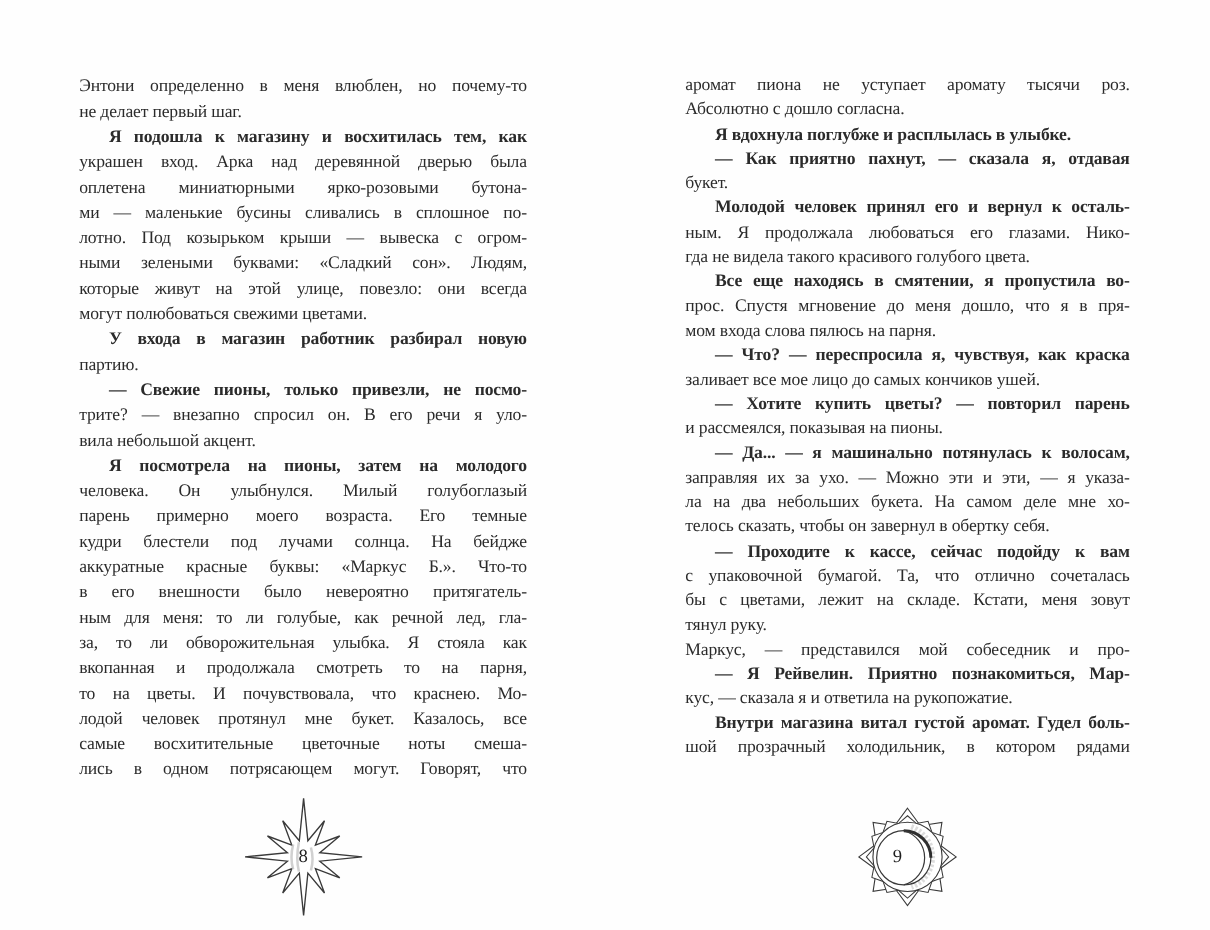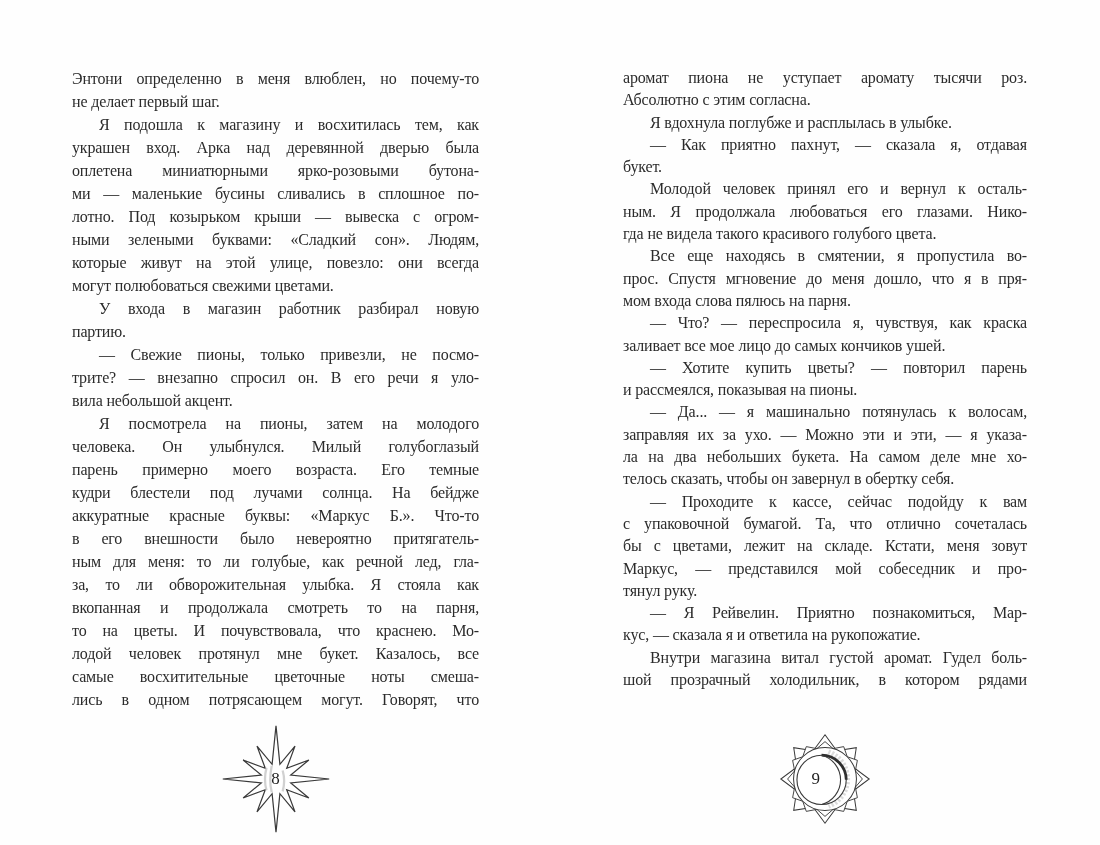--- a/index.html
+++ b/index.html
@@ -9,21 +9,21 @@
     font-family:"Liberation Serif","DejaVu Serif",serif;
   }
   .page{position:absolute;top:0;height:845px;}
   #page-left{left:72px;width:407px;}
   #page-right{left:623px;width:404px;}
   .text-column{position:absolute;top:67px;left:0;right:0;font-size:16px;line-height:23px;letter-spacing:-0.15px;}
   #page-right .text-column{line-height:22.3px;}
   .para{margin:0;padding:0;}
   .line{text-align:justify;text-align-last:justify;white-space:normal;}
   .line.end{text-align-last:left;}
-  .para.indent .line:first-child{text-indent:27px;}
+  .para.indent .line:first-child{text-indent:27px;font-weight:bold;}
   .ornament-wrap{position:absolute;left:50%;transform:translateX(-50%);}
   #page-left .ornament-wrap{top:722px;width:114px;height:114px;}
   #page-right .ornament-wrap{top:728px;width:102px;height:102px;}
   .ornament-wrap svg{position:absolute;inset:0;width:100%;height:100%;}
   .pagenum{
     position:absolute;top:50%;left:50%;transform:translate(-50%,-54%);
     font-size:17px;color:#1f1f1f;line-height:1;
   }
   #page-right .pagenum{left:41%;}
 </style>
@@ -77,21 +77,21 @@
       <path d="M50,48 C48,56 48,65 50,72 M55.5,46 C53.5,56 53.5,66 55.5,74 M67,51 C69,58 69,66 67,73" fill="none" stroke="#c2c2c2" stroke-width="2.4" opacity="0.75"></path>
     </svg>
     <span class="pagenum">8</span>
   </div>
 </section>
 
 <section class="page" id="page-right">
   <div class="text-column">
       <div class="para">
         <div class="line">аромат пиона не уступает аромату тысячи роз.</div>
-        <div class="line end">Абсолютно с этим согласна.</div>
+        <div class="line end">Абсолютно с дошло согласна.</div>
       </div>
       <div class="para indent">
         <div class="line end">Я вдохнула поглубже и расплылась в улыбке.</div>
       </div>
       <div class="para indent">
         <div class="line">— Как приятно пахнут, — сказала я, отдавая</div>
         <div class="line end">букет.</div>
       </div>
       <div class="para indent">
         <div class="line">Молодой человек принял его и вернул к осталь-</div>
@@ -114,22 +114,22 @@
       <div class="para indent">
         <div class="line">— Да... — я машинально потянулась к волосам,</div>
         <div class="line">заправляя их за ухо. — Можно эти и эти, — я указа-</div>
         <div class="line">ла на два небольших букета. На самом деле мне хо-</div>
         <div class="line end">телось сказать, чтобы он завернул в обертку себя.</div>
       </div>
       <div class="para indent">
         <div class="line">— Проходите к кассе, сейчас подойду к вам</div>
         <div class="line">с упаковочной бумагой. Та, что отлично сочеталась</div>
         <div class="line">бы с цветами, лежит на складе. Кстати, меня зовут</div>
+        <div class="line end">тянул руку.</div>
         <div class="line">Маркус, — представился мой собеседник и про-</div>
-        <div class="line end">тянул руку.</div>
       </div>
       <div class="para indent">
         <div class="line">— Я Рейвелин. Приятно познакомиться, Мар-</div>
         <div class="line end">кус, — сказала я и ответила на рукопожатие.</div>
       </div>
       <div class="para indent">
         <div class="line">Внутри магазина витал густой аромат. Гудел боль-</div>
         <div class="line">шой прозрачный холодильник, в котором рядами</div>
       </div>
     </div>

